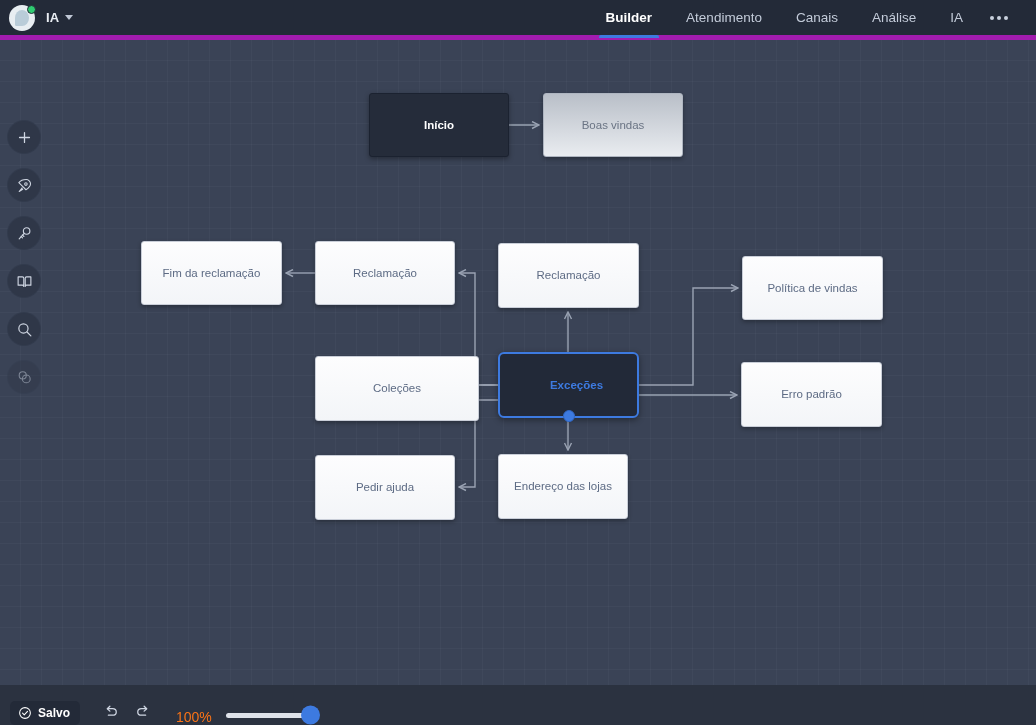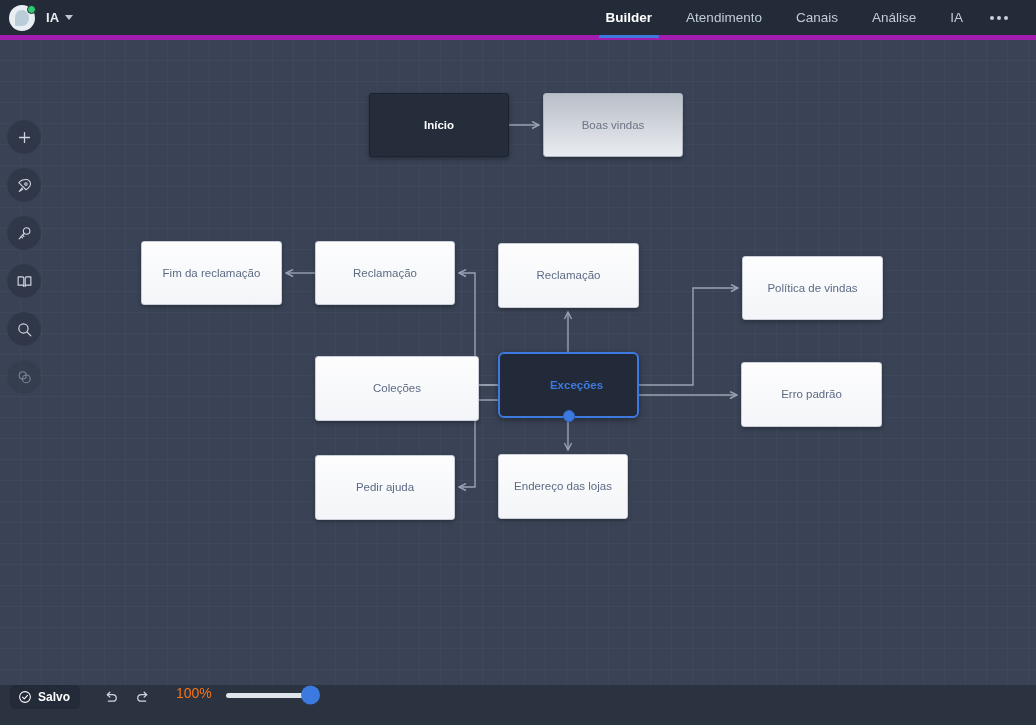--- a/index.html
+++ b/index.html
@@ -121,21 +121,21 @@
     display: flex; align-items: center; justify-content: center;
     cursor: pointer;
   }
   .side-btn svg { display: block; }
   .side-btn.dim { opacity: .45; }
 
   
   #bottombar {
     position: absolute; left: 0; bottom: 0; width: 1036px; height: 40px;
     background: #2b3240;
-    display: flex; align-items: flex-start; padding-left: 10px;
+    display: flex; align-items: flex-end; padding-left: 10px;
   }
   #saved-badge {
     display: flex; align-items: center; gap: 6px;
     background: #232a38; border-radius: 5px;
     padding: 5px 10px 5px 8px;
     color: #ffffff; font-size: 12px; font-weight: bold; cursor: pointer;
   }
   .hist-btn {
     width: 26px; height: 26px; display: flex; align-items: center; justify-content: center;
     cursor: pointer;

